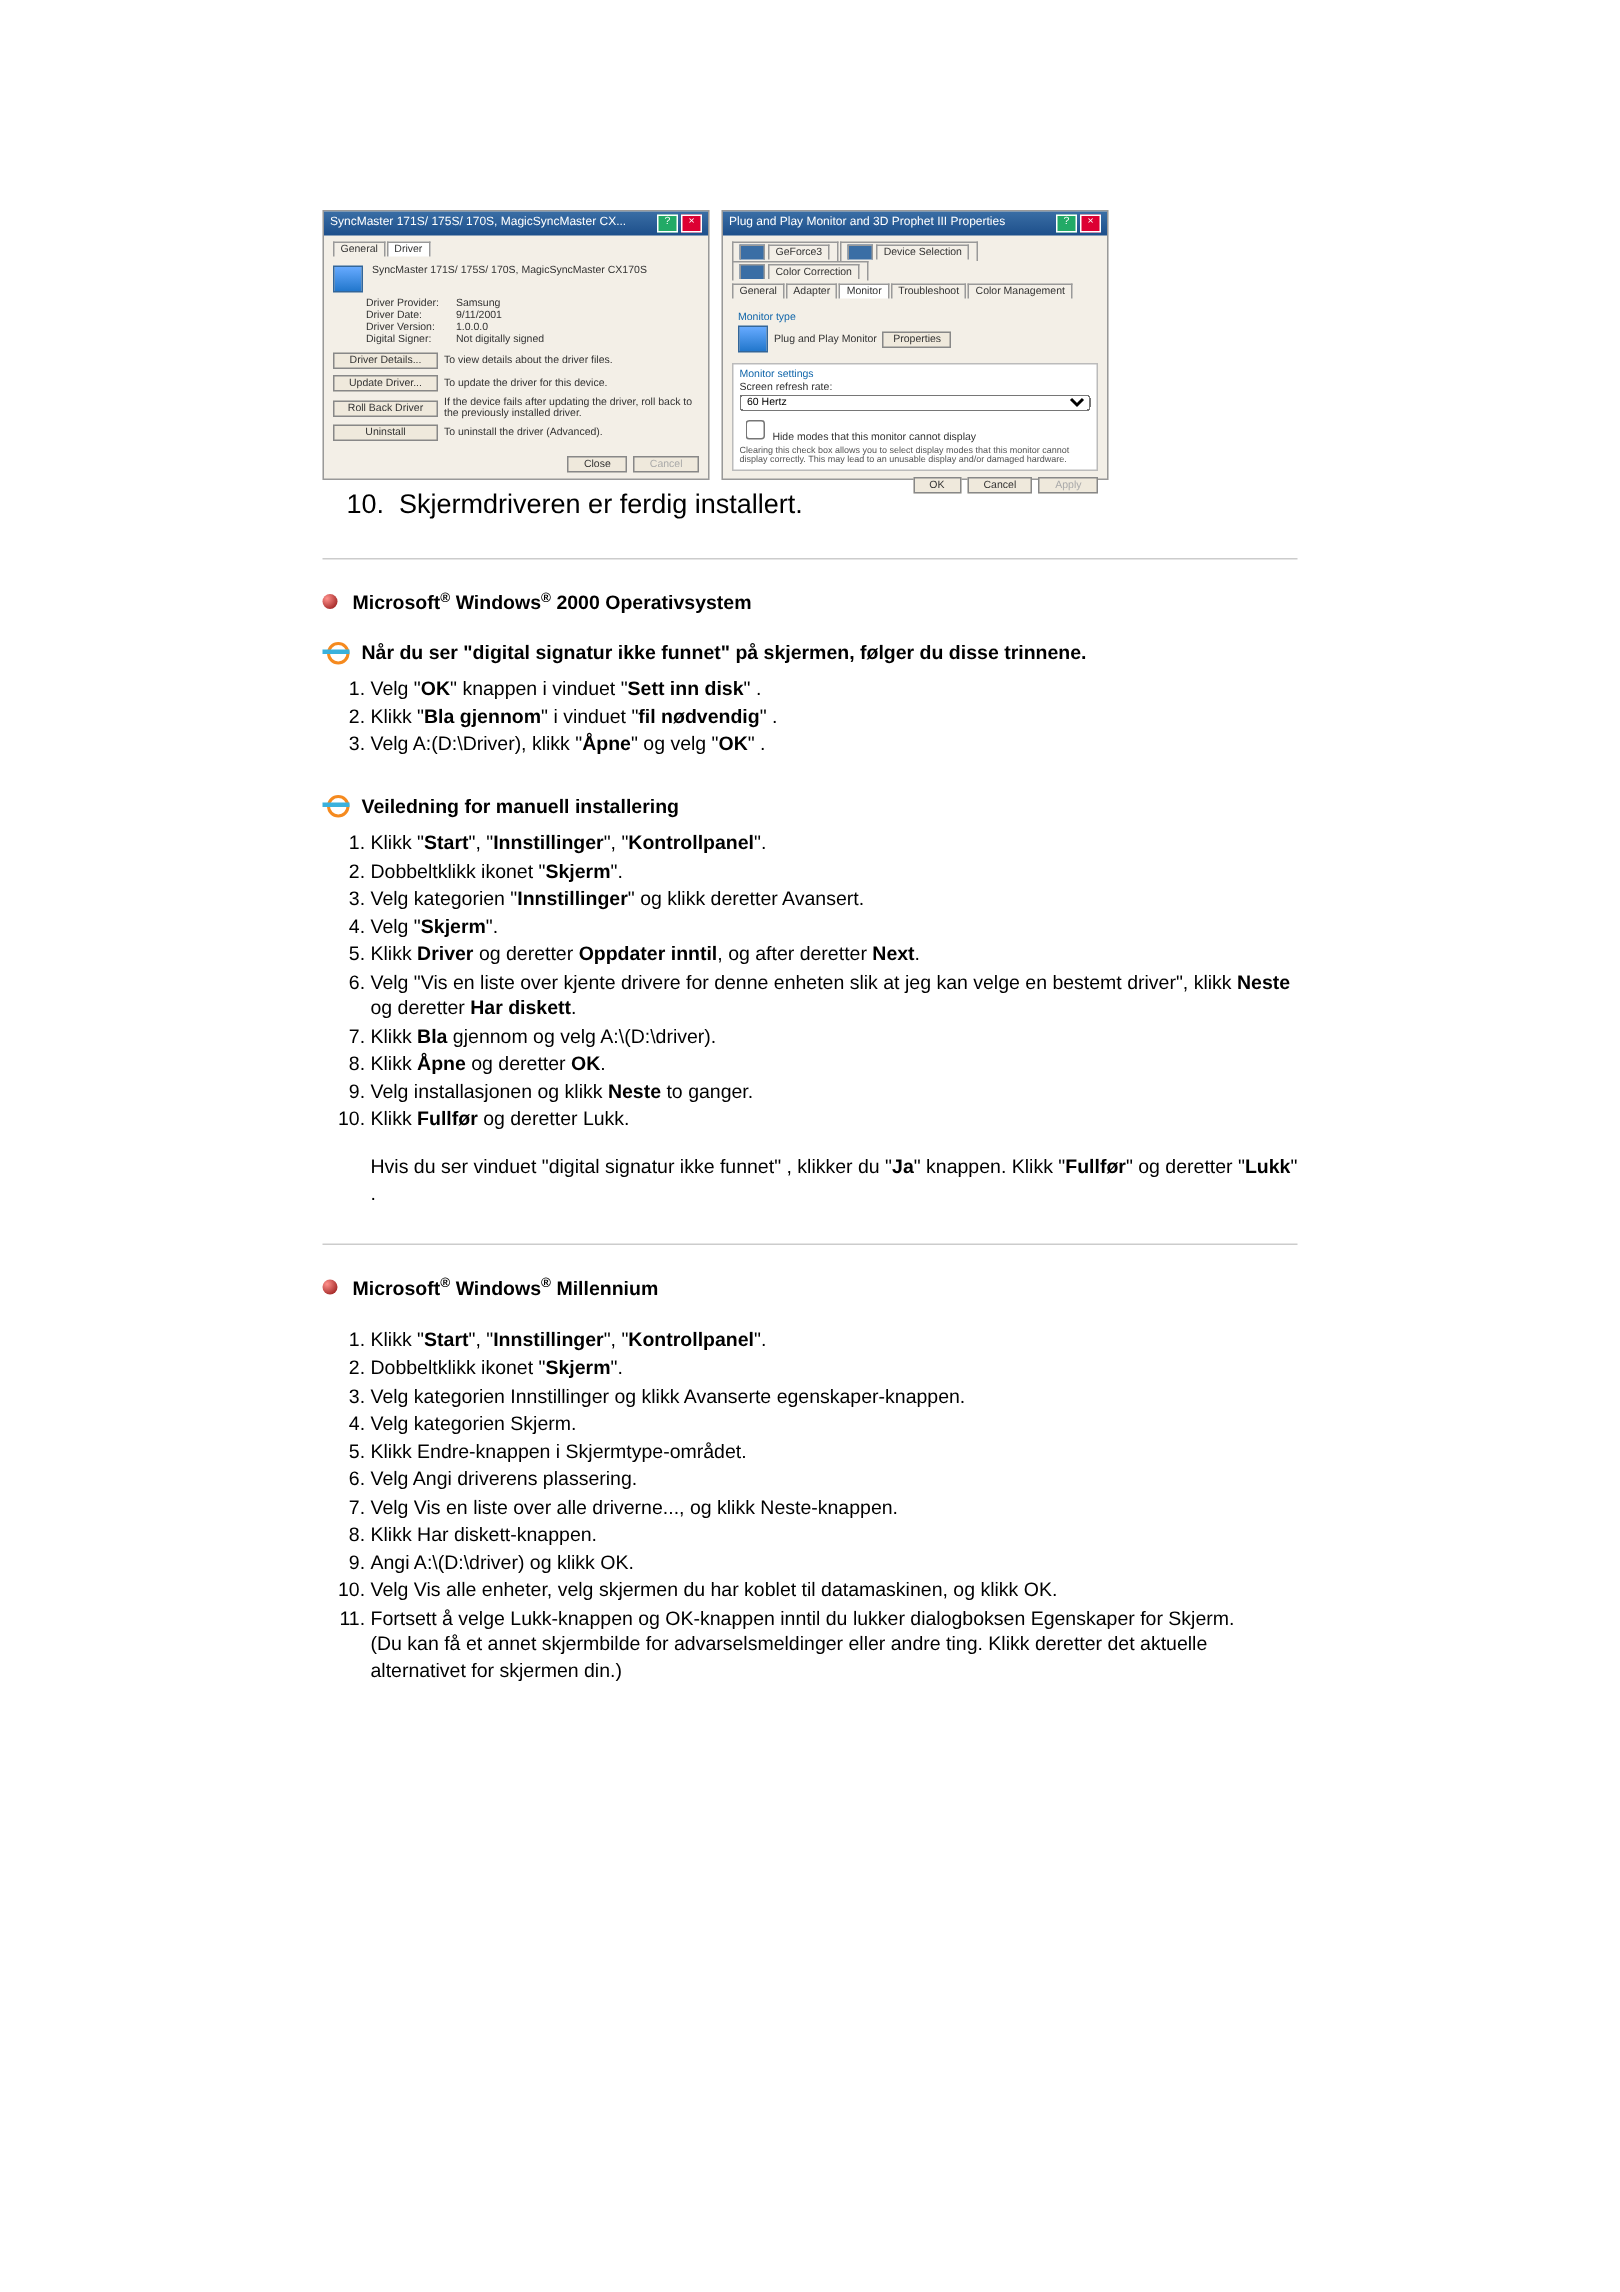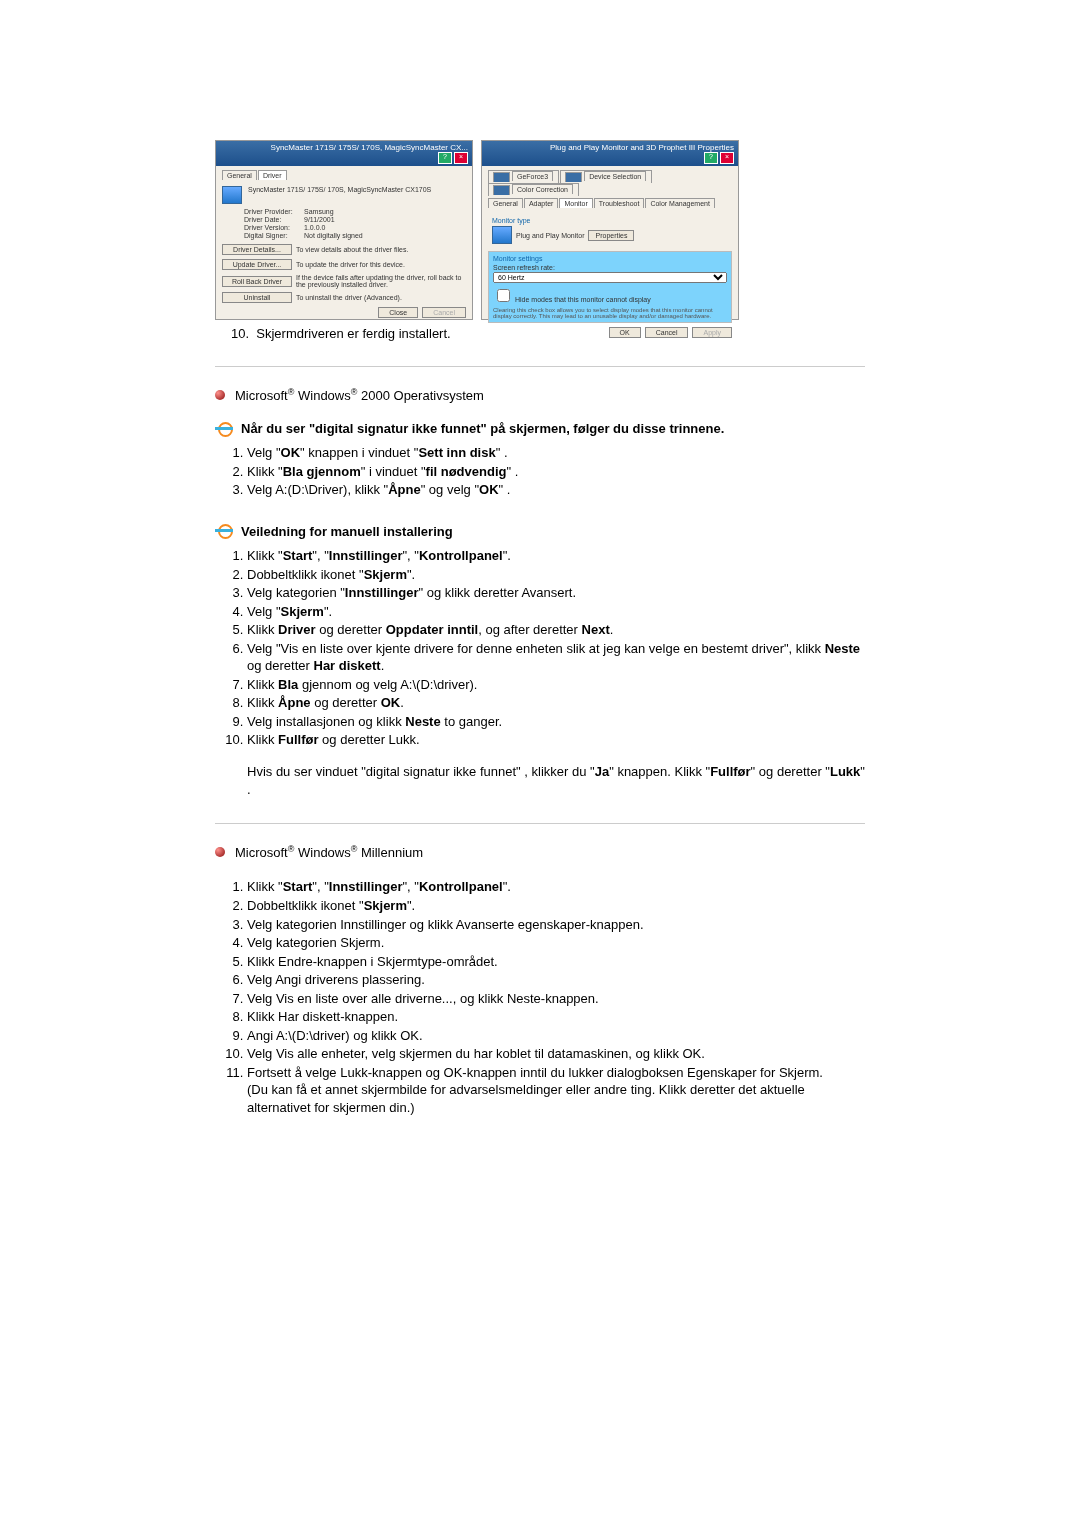--- a/index.html
+++ b/index.html
@@ -34,61 +34,60 @@
     display: flex;
     flex-direction: column;
   }
   .shot-title {
     background: linear-gradient(#3a6ea5,#1d4f8b);
     color: #fff;
     font-size: 8px;
     padding: 2px 4px;
     display: flex;
     justify-content: space-between;
-    align-items: flex-end;
-    flex-direction: column;
+    align-items: flex-start;
   }
   .shot-title .wbtns { display:flex; gap:2px; }
   .shot-title .wbtn { width:12px; height:10px; background:#d03; border:1px solid #fff; font-size:7px; text-align:center; line-height:8px; color:#fff;}
   .shot-title .wbtn.q { background:#2a6; }
   .shot-body { padding:4px 6px; flex:1; display:flex; flex-direction:column; }
   .tabrow { display:flex; font-size:7px; margin-bottom:2px; flex-wrap:wrap; }
   .tabrow span { border:1px solid #999; border-bottom:none; padding:1px 4px; background:#f3efe7; margin-right:1px; }
   .tabrow span.active { background:#fff; }
   .tabrow .ico { width:7px; height:7px; background:#3a6ea5; display:inline-block; margin-right:2px; vertical-align:middle; }
   .driverinfo { display:flex; gap:6px; margin:4px 0; }
   .monicon { width:18px; height:16px; background:linear-gradient(#6af,#27c); border:1px solid #369; }
   .kvlist { font-size:7px; margin-left:22px; }
   .kvlist div { display:flex; margin-bottom:1px; }
   .kvlist .k { width:60px; }
   .btnrow { display:flex; gap:4px; margin-top:4px; align-items:center; }
   .btnrow .b { border:1px solid #888; background:#efe9dc; font-size:7px; padding:1px 4px; min-width:60px; text-align:center; }
   .btnrow .d { font-size:7px; flex:1; }
   .dlgbtns { display:flex; justify-content:flex-end; gap:4px; margin-top:auto; padding-top:4px;}
   .dlgbtns .b { border:1px solid #888; background:#efe9dc; font-size:7px; padding:1px 10px; }
   .dlgbtns .b.dis { color:#aaa; }
-  .monbox { border:1px solid #bbb; background:#7dd3fc; font-size:7px; padding:3px 4px; margin-top:4px; }
+  .monbox { border:1px solid #bbb; background:#ffffff; font-size:7px; padding:3px 4px; margin-top:4px; }
   .monbox .hdr { color:#16a; font-size:7px; margin-bottom:2px;}
   .monbox .propbtn { border:1px solid #888; background:#efe9dc; padding:1px 6px; float:right; }
   .monbox label { display:block; margin-top:2px;}
   .monbox select { font-size:7px; width:100%; margin-top:1px;}
   .monbox .cb { margin-top:3px; }
 
   .step10 {
     margin: 4px 0 0 16px;
-    font-size: 13px;
+    font-size: 18px;
   }
   .hr {
     border-top:1px solid #ccc;
     margin: 25px 0 20px 0;
   }
   .sect-head {
     display:flex;
     align-items:center;
-    font-weight:normal;
+    font-weight:bold;
     font-size:13px;
     margin-bottom:18px;
   }
   .red-dot {
     width:10px; height:10px; border-radius:50%;
     background: radial-gradient(circle at 30% 30%, #ff918c, #8a0b0b);
     margin-right:10px;
   }
   sup { font-size:9px; vertical-align:super; }
   .sub-head {

